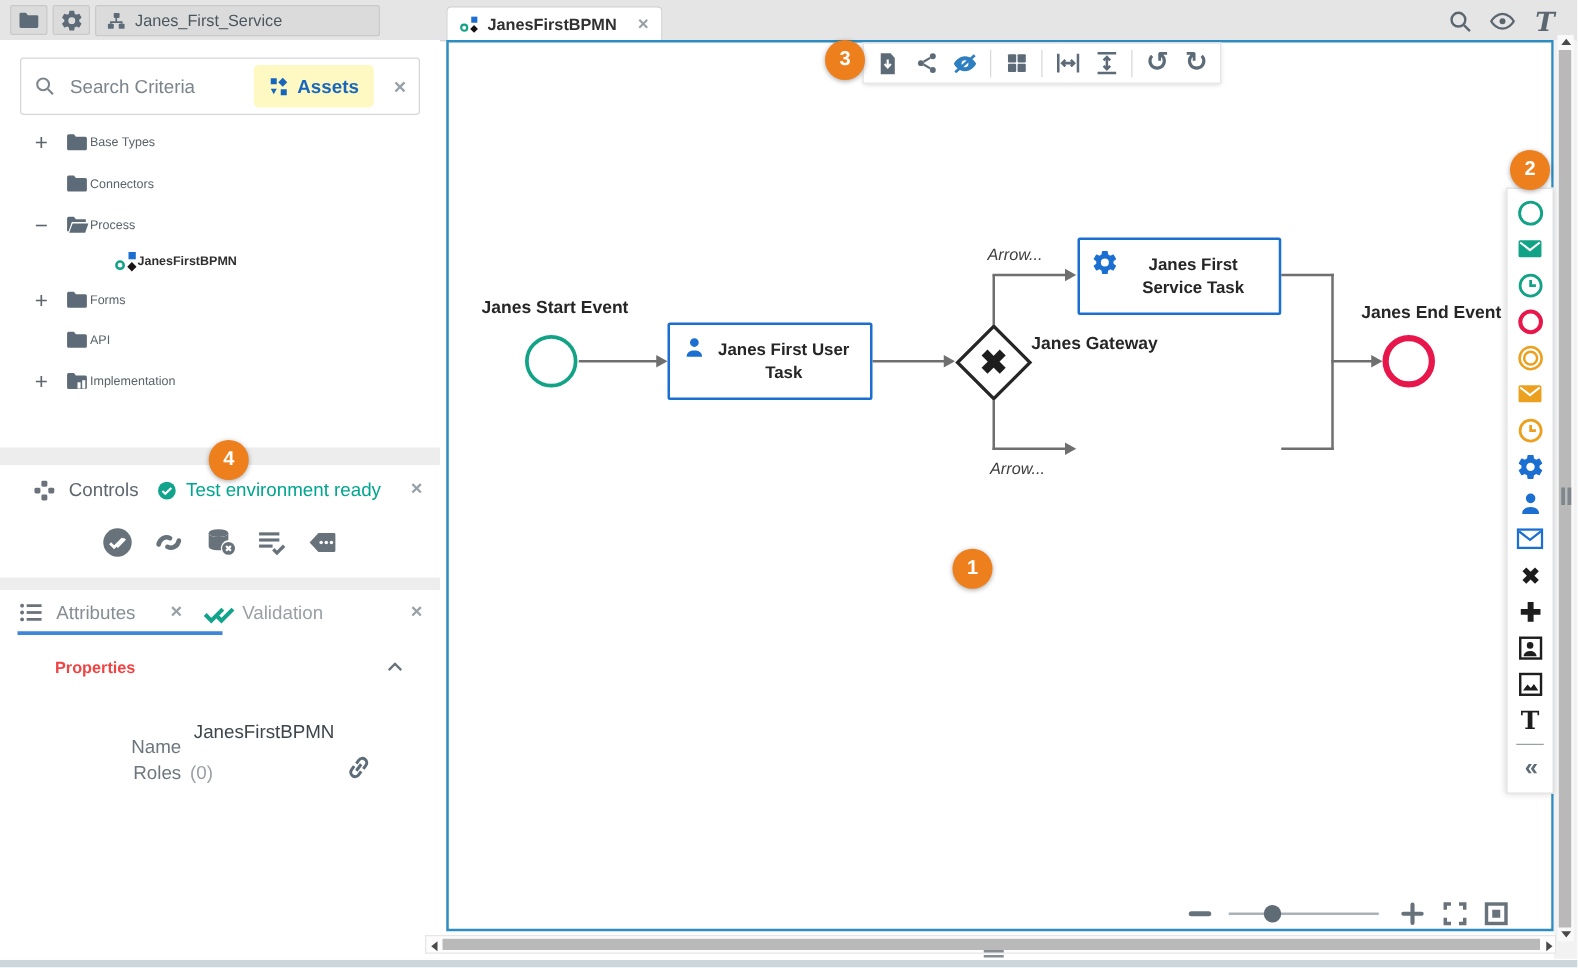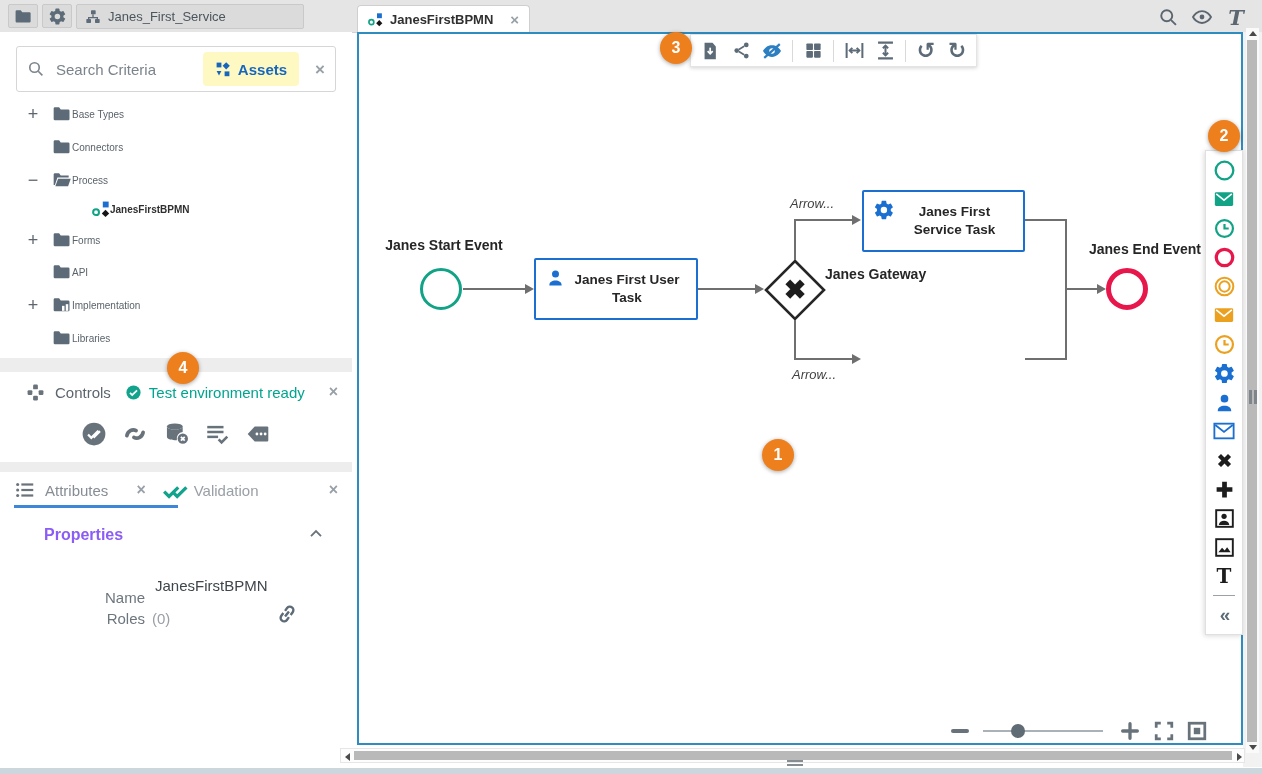--- a/index.html
+++ b/index.html
@@ -213,29 +213,20 @@
       <span class="texp">+</span>
       <span class="slate" style="margin-left:10px">
           <svg width="20" height="20" viewBox="0 0 24 24">
             <path d="M2 5.5A1.5 1.5 0 0 1 3.5 4h5l2 2.5h9A1.5 1.5 0 0 1 21 8v10a1.5 1.5 0 0 1-1.5 1.5h-16A1.5 1.5 0 0 1 2 18z" fill="currentColor"></path>
             <rect x="12" y="13" width="3" height="6" fill="#fff"></rect>
             <rect x="16.5" y="11" width="3" height="8" fill="#fff"></rect>
           </svg>
         </span>
       <span class="tlabel">Implementation</span>
     </div>
-    <div class="trow" style="top:291px">
-      <span class="texp"></span>
-      <span class="slate" style="margin-left:10px">
-          <svg width="20" height="20" viewBox="0 0 24 24" fill="currentColor">
-            <path d="M2 5.5A1.5 1.5 0 0 1 3.5 4h5l2 2.5h9A1.5 1.5 0 0 1 21 8v10a1.5 1.5 0 0 1-1.5 1.5h-16A1.5 1.5 0 0 1 2 18z"></path>
-          </svg>
-        </span>
-      <span class="tlabel">Libraries</span>
-    </div>
   </div>
 
   <div class="panel" style="top:340px;height:90px">
     <div class="sechead">
       <span>
           <svg width="19" height="19" viewBox="0 0 24 24" fill="#6a737b">
             <rect x="9" y="2" width="6" height="6" rx="1.5"></rect>
             <rect x="2" y="9" width="6" height="6" rx="1.5"></rect>
             <rect x="16" y="9" width="6" height="6" rx="1.5"></rect>
             <rect x="9" y="16" width="6" height="6" rx="1.5"></rect>
@@ -310,21 +301,21 @@
           <svg width="26" height="26" viewBox="0 0 24 24" fill="none" stroke="#12a38c" stroke-width="3">
             <path d="M2 13.5l4.5 4.5L15 9.5"></path>
             <path d="M9.5 13.5L14 18l8.5-8.5"></path>
           </svg>
         </span>
       <span style="font-size:15px;color:#9aa0a6;margin-left:6px">Validation</span>
       <span class="xg" style="margin-left:auto;font-size:16px">×</span>
     </div>
     <div class="underline"></div>
 
-    <div style="position:absolute;left:44px;top:54px;font-size:16px;font-weight:bold;color:#8b5cf6">Properties</div>
+    <div style="position:absolute;left:44px;top:54px;font-size:13px;font-weight:bold;color:#ef4444">Properties</div>
     <div style="position:absolute;left:306px;top:52px;color:#6a737b">
         <svg width="20" height="20" viewBox="0 0 24 24" fill="none" stroke="currentColor" stroke-width="2.2">
           <path d="M6 14.5l6-6 6 6"></path>
         </svg>
       </div>
 
     <div class="proplabel" style="left:65px;top:117px">Name</div>
     <div class="propval" style="left:155px;top:105px">JanesFirstBPMN</div>
     <div class="proplabel" style="left:65px;top:138px">Roles</div>
     <div class="propval" style="left:152px;top:138px;color:#9aa0a6">(0)</div>

